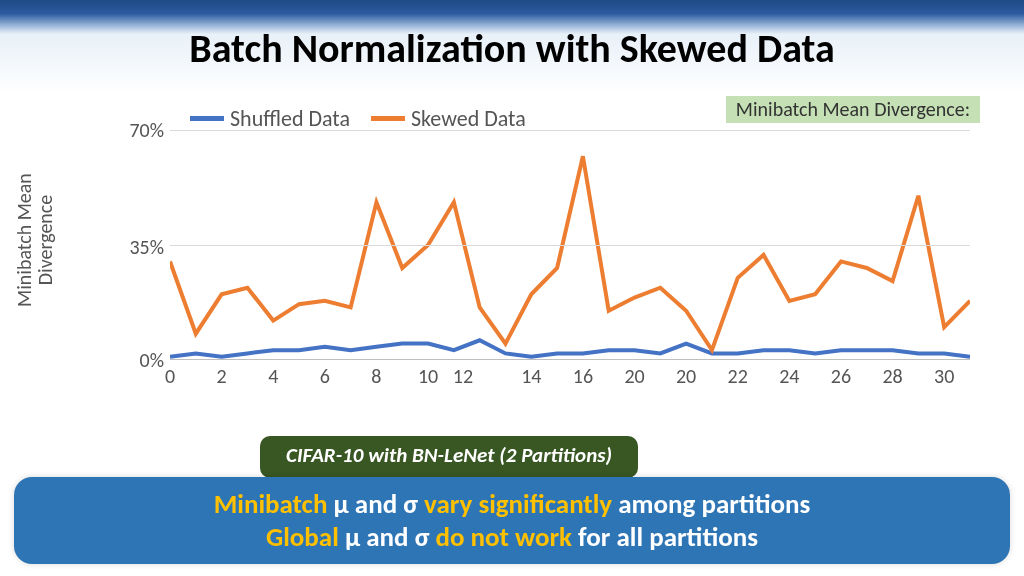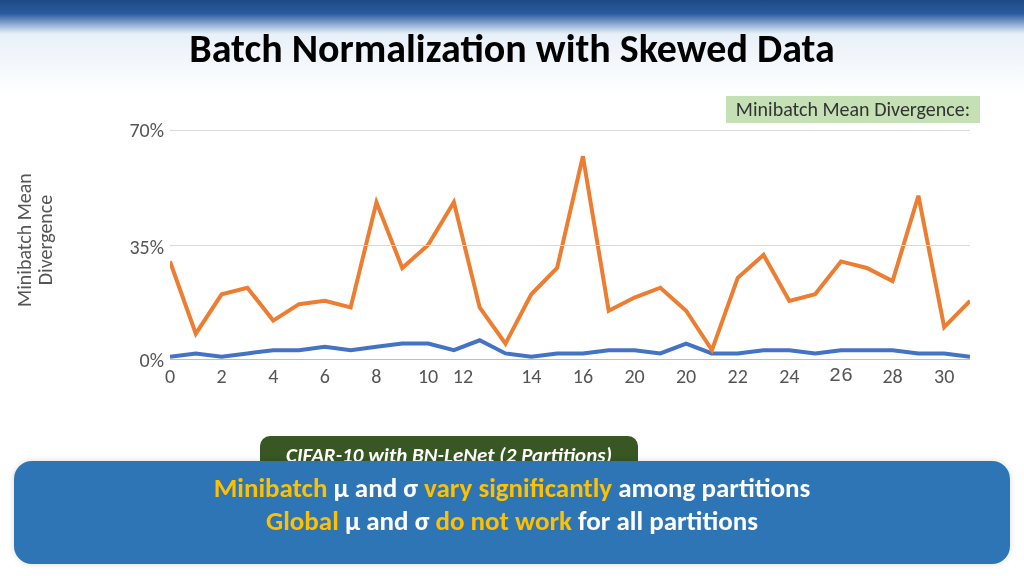--- a/index.html
+++ b/index.html
@@ -87,38 +87,48 @@
     font-style: italic; font-weight: 600;
     font-size: 21px;
     padding: 6px 26px 10px 26px;
     border-radius: 10px;
     text-align: center;
   }
   .bottom-banner {
     position: absolute; left: 14px; right: 14px; bottom: 12px;
     background: #2e75b6;
     border-radius: 18px;
-    padding: 10px 20px 26px 20px;
+    padding: 10px 20px 10px 20px;
     text-align: center;
     color: #fff;
     font-size: 27px; font-weight: 700;
     line-height: 1.25;
     box-shadow: 0 0 6px rgba(0,0,0,.15);
   }
   .gold { color: #ffc000; }
 </style>
 </head>
 <body>
 
 <div class="top-band"></div>
 <div class="fade-area"></div>
 <div class="title">Batch Normalization with Skewed Data</div>
 
 <div class="chart-area">
 
+  <div class="legend">
+    <span class="legend-item">
+      <span class="legend-swatch sw-blue"></span>
+      <span>Shuffled Data</span>
+    </span>
+    <span class="legend-item">
+      <span class="legend-swatch sw-orange"></span>
+      <span>Skewed Data</span>
+    </span>
+  </div>
 
   <div class="formula-box">
     <div>Minibatch Mean Divergence:</div>
   </div>
 
   <div class="ylabel" id="ylabel">Minibatch Mean<br>Divergence</div>
 
   <div class="plot" id="plot">
     <div class="xaxis"></div>
     <svg class="lines" viewBox="0 0 800 230" preserveAspectRatio="none">
@@ -139,21 +149,21 @@
       <div class="xtick" style="left: 154.839px;">6</div>
       <div class="xtick" style="left: 206.452px;">8</div>
       <div class="xtick" style="left: 258.065px;">10</div>
       <div class="xtick" style="left: 293px; text-align: center;">12</div>
       <div class="xtick" style="left: 361.29px;">14</div>
       <div class="xtick" style="left: 412.903px;">16</div>
       <div class="xtick" style="left: 464.516px;">20</div>
       <div class="xtick" style="left: 516.129px;">20</div>
       <div class="xtick" style="left: 567.742px;">22</div>
       <div class="xtick" style="left: 619.355px;">24</div>
-      <div class="xtick" style="left: 670.968px; font-family: Liberation Mono, monospace;">26</div>
+      <div class="xtick" style="left: 670.968px;">26</div>
       <div class="xtick" style="left: 722.581px;">28</div>
       <div class="xtick" style="left: 774.194px;">30</div>
     </div>
 </div>
 
 <div class="caption-pill">CIFAR-10 with BN-LeNet (2 Partitions)</div>
 
 <div class="bottom-banner">
   <div>
     <span class="gold">Minibatch</span><span> μ and σ </span><span class="gold">vary significantly</span><span> among partitions</span>

